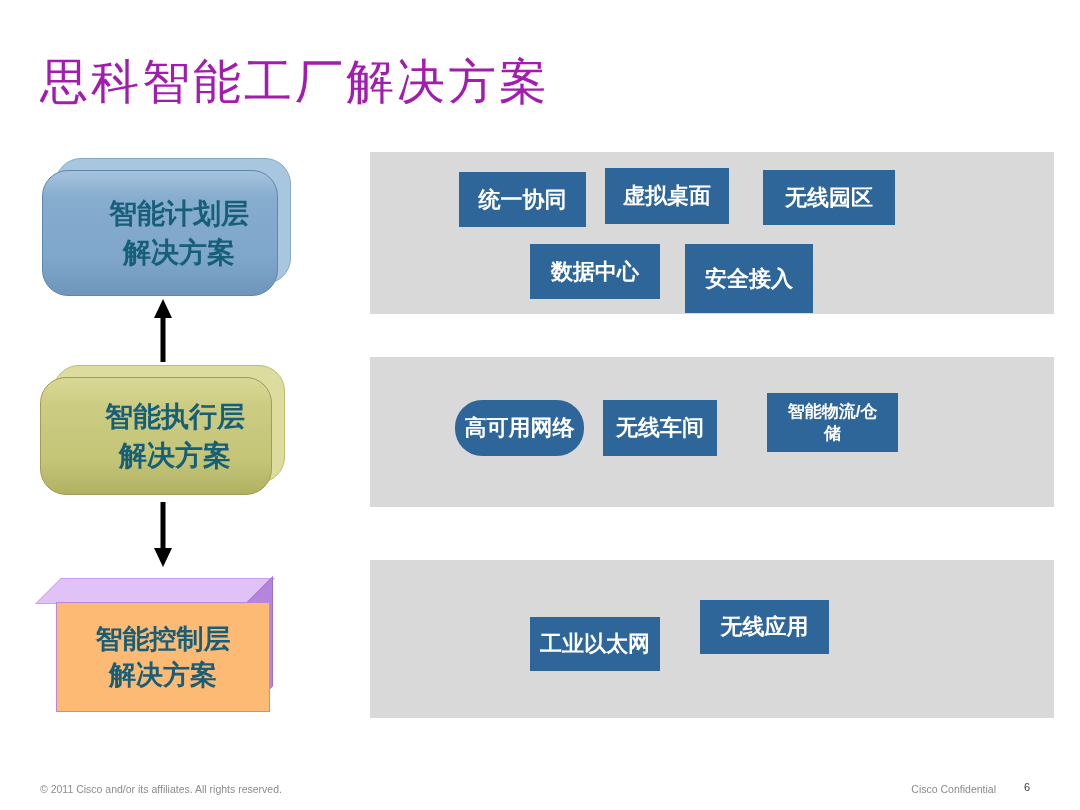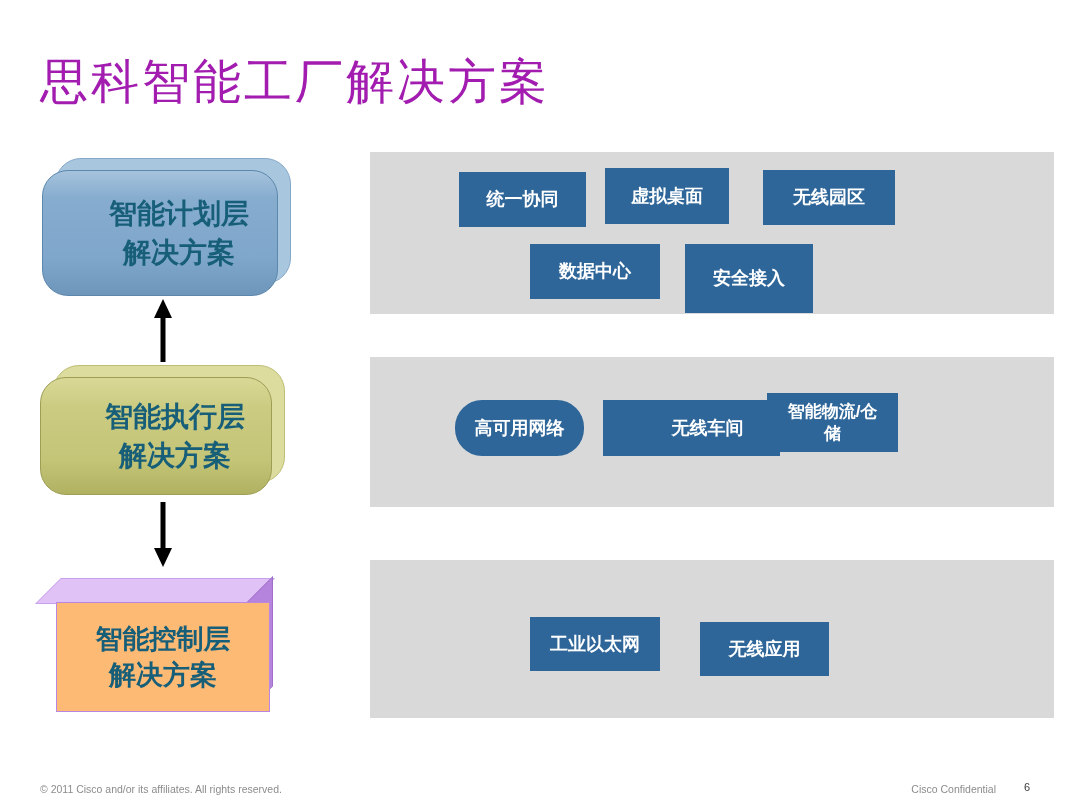--- a/index.html
+++ b/index.html
@@ -49,36 +49,36 @@
   .arrow { position:absolute; }
 
   
   .panel { position:absolute; left:370px; width:684px; background:#D9D9D9; }
   .panel.p1 { top:152px; height:162px; }
   .panel.p2 { top:357px; height:150px; }
   .panel.p3 { top:560px; height:158px; }
 
   .tile {
     position:absolute; background:#2E6699; color:#FFFFFF; font-weight:bold;
-    font-size:18px; line-height:1.25; display:flex; align-items:center;
+    font-size:22px; line-height:1.25; display:flex; align-items:center;
     justify-content:center; text-align:center; white-space:pre-line;
   }
   
   .t-uc  { left:89px;  top:20px; width:127px; height:55px; }
   .t-vd  { left:235px; top:16px; width:124px; height:56px; }
   .t-wc  { left:393px; top:18px; width:132px; height:55px; }
   .t-dc  { left:160px; top:92px; width:130px; height:55px; }
   .t-sa  { left:315px; top:92px; width:128px; height:69px; }
   
   .t-ha  { left:85px;  top:43px; width:129px; height:56px;border-radius:27px; }
-  .t-ww  { left:233px; top:43px; width:145px; height:56px;padding-left:32px; }
+  .t-ww  { left:233px; top:43px; width:114px; height:56px; }
   .t-sl  { left:397px; top:36px; width:131px; height:59px; font-size:17px; }
   
   .t-ie  { left:160px; top:57px; width:130px; height:54px; }
-  .t-wa  { left:330px; top:62px; width:129px; height:54px; }
+  .t-wa  { left:330px; top:40px; width:129px; height:54px; }
 
   
   .copyright    { position:absolute; left:40px;  top:783px; font-size:10.5px; color:#8C8C8C; }
   .confidential { position:absolute; right:84px; top:783px; font-size:10.5px; color:#8C8C8C; }
   .pagenum      { position:absolute; right:50px; top:781px; font-size:11px;   color:#3C3C3C; }
 </style>
 </head>
 <body>
 
 <div class="slide">

